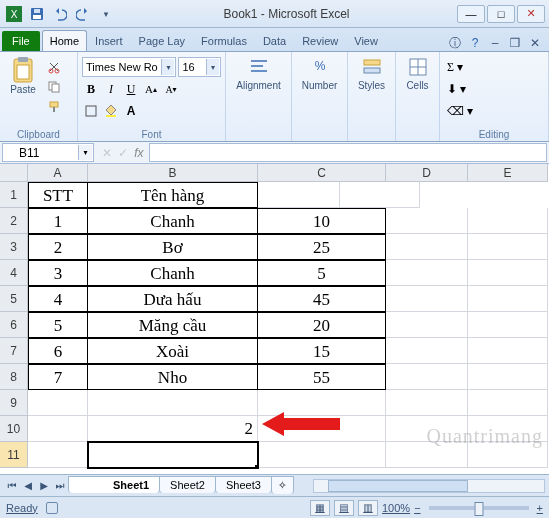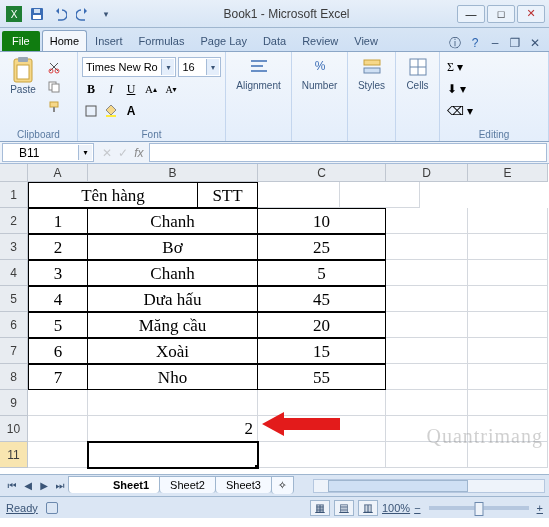--- a/index.html
+++ b/index.html
@@ -124,22 +124,22 @@
     <div class="winbtn">—</div>
     <div class="winbtn">□</div>
     <div class="winbtn" style="color:#b33">✕</div>
   </div>
 </div>
 
 <div class="tabs">
   <div class="filetab">File</div>
   <div class="tab active">Home</div>
   <div class="tab">Insert</div>
+  <div class="tab">Page Lay</div>
   <div class="tab">Formulas</div>
-  <div class="tab">Page Lay</div>
   <div class="tab">Data</div>
   <div class="tab">Review</div>
   <div class="tab">View</div>
   <div class="tab-help">
     <span>ⓘ</span>
     <span style="color:#2a63b0">?</span>
     <span>–</span>
     <span>❐</span>
     <span>✕</span>
   </div>
@@ -293,22 +293,22 @@
     <div class="colhead colA">A</div>
     <div class="colhead colB">B</div>
     <div class="colhead colC">C</div>
     <div class="colhead colD">D</div>
     <div class="colhead colE">E</div>
   </div>
   <div class="rows">
 
     <div class="row">
         <div class="rowhead">1</div>
+      <div class="cell hb colA">STT</div>
       <div class="cell hb colB">Tên hàng</div>
-      <div class="cell hb colA">STT</div>
       <div class="cell colD"></div>
       <div class="cell colE"></div>
     </div>
 
     <div class="row">
         <div class="rowhead">2</div>
         <div class="cell hb colA">1</div>
         <div class="cell hb colB">Chanh</div>
         <div class="cell hb colC">10</div>
         <div class="cell colD"></div>

